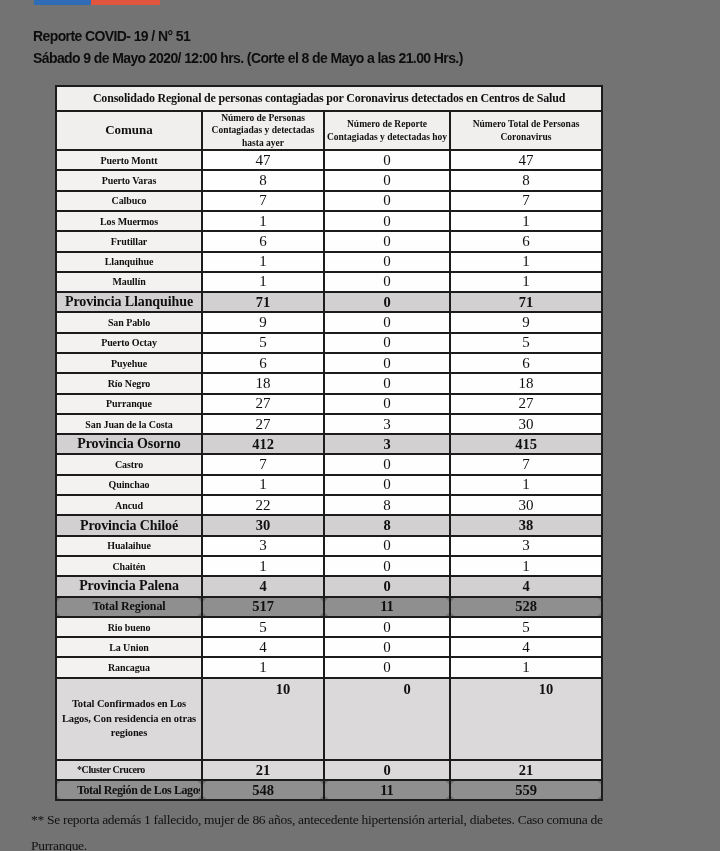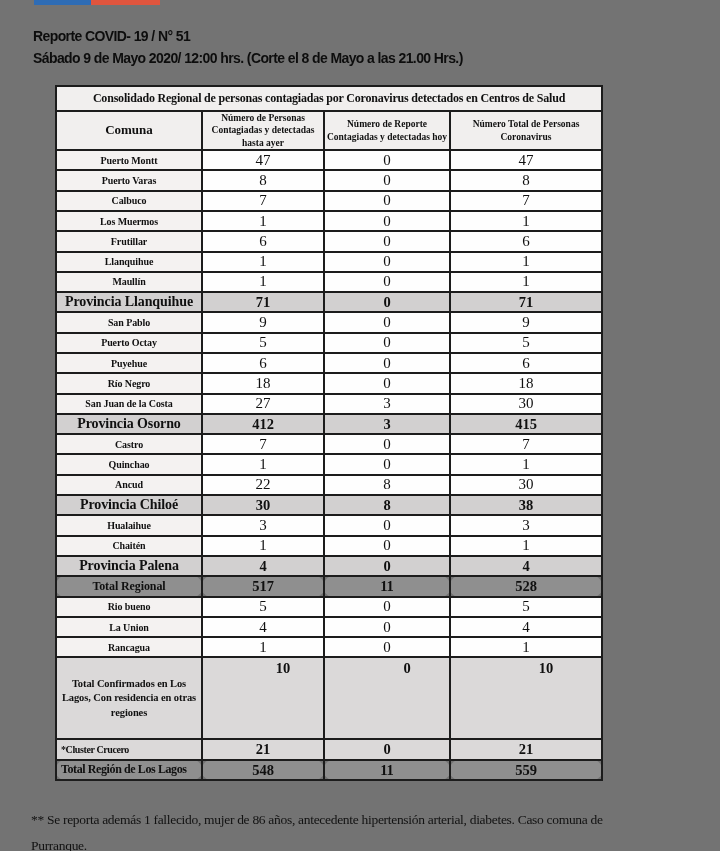--- a/index.html
+++ b/index.html
@@ -51,21 +51,21 @@
   tr.row-subtotal td.cell-num { font-size:14.5px; }
   tr.row-total td { background:var(--bg-total,#8f8f8f); font-weight:700;border-radius:9px; }
   tr.row-total td.cell-comuna { font-size:12px; }
   tr.row-total td.cell-num { font-size:14.5px; }
   tr.row-light td { background:var(--bg-light,#dbd9d9); font-weight:700; }
   tr.row-light td.cell-num { font-size:14.5px; }
   tr.row-tall td { height:48px; }
   tr.row-tall td.cell-comuna { font-size:10.5px; line-height:1.35; padding:16px 4px; }
   tr.row-tall td.cell-num { vertical-align:top; padding-top:3px;padding-left:40px; }
   tr.align-left td.cell-comuna {
-    text-align:left; padding-left:4px; white-space:nowrap; letter-spacing:-0.4px;
+    text-align:left; padding-left:20px; white-space:nowrap; letter-spacing:-0.4px;
   }
   
   .footnote { position:absolute; left:31px; top:807px; width:688px; }
   .footnote-line {
     font-family:"Liberation Serif", serif; font-size:13.5px; line-height:26px;
     color:#121212; letter-spacing:-0.3px; white-space:nowrap;
   }
 </style>
 </head>
 <body>
@@ -167,20 +167,26 @@
           <td class="cell-num">0</td>
           <td class="cell-num">6</td>
         </tr>
         <tr class="row-normal">
           <td class="cell-comuna">Río Negro</td>
           <td class="cell-num">18</td>
           <td class="cell-num">0</td>
           <td class="cell-num">18</td>
         </tr>
         <tr class="row-normal">
+          <td class="cell-comuna">Purranque</td>
+          <td class="cell-num">27</td>
+          <td class="cell-num">0</td>
+          <td class="cell-num">27</td>
+        </tr>
+        <tr class="row-normal">
           <td class="cell-comuna">San Juan de la Costa</td>
           <td class="cell-num">27</td>
           <td class="cell-num">3</td>
           <td class="cell-num">30</td>
         </tr>
         <tr class="row-subtotal">
           <td class="cell-comuna">Provincia Osorno</td>
           <td class="cell-num">412</td>
           <td class="cell-num">3</td>
           <td class="cell-num">415</td>

